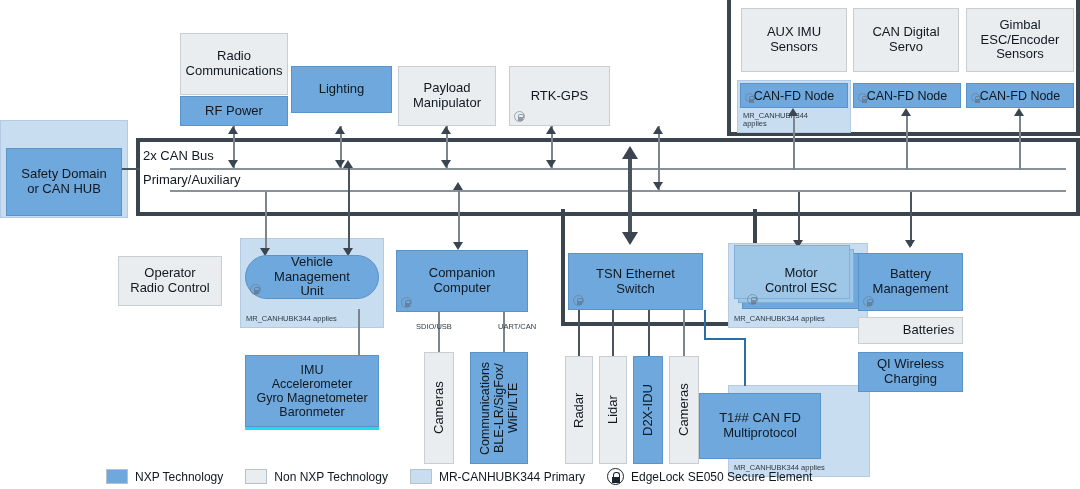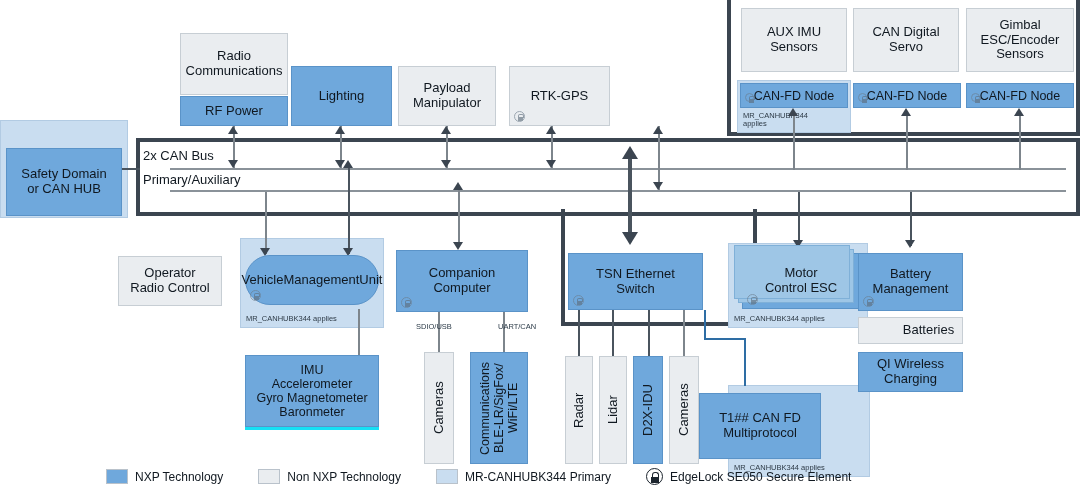--- a/index.html
+++ b/index.html
@@ -77,21 +77,21 @@
   .ar.big.up   { border-left-width: 8px; border-right-width: 8px; border-bottom-width: 13px; }
   .ar.big.down { border-left-width: 8px; border-right-width: 8px; border-top-width: 13px; }
 
   
   .bustxt { position: absolute; font-size: 13px; color: #101820; z-index: 6; white-space: nowrap; }
 
   
   .port { position: absolute; font-size: 7.5px; color: #2b3views; color:#2b3a47; white-space: nowrap; z-index: 6; }
 
   
-  #legend { position: absolute; left: 60px; top: 468px; display: flex; align-items: center; gap: 17px; z-index: 9; padding-left: 46px; }
+  #legend { position: absolute; left: 60px; top: 468px; display: flex; align-items: center; gap: 4px; z-index: 9; padding-left: 46px; }
   .lg { display: flex; align-items: center; margin-right: 18px; }
   .sw { width: 22px; height: 15px; margin-right: 7px; border: 1px solid #b9c2cb; }
   .sw.nxp { background: #6FA8DC; }
   .sw.nonxp { background: #EAEDF0; }
   .sw.mr { background: #C9DDF0; }
   .lgtxt { font-size: 12px; color: #101820; white-space: nowrap; }
   .lockbig { position: relative; width: 17px; height: 17px; border-radius: 50%; border: 1.4px solid #1c252e; margin-right: 7px; }
   .lockbig::before { content:""; position:absolute; left:4px; top:7.5px; width:8px; height:6px; background:#1c252e; }
   .lockbig::after { content:""; position:absolute; left:5.3px; top:3.4px; width:5px; height:5px; border:1.4px solid #1c252e; border-bottom:none; border-radius:3px 3px 0 0; }
 
@@ -122,21 +122,21 @@
   <div class="conn h" style="left:122px; top:168px; width:18px;"></div>
 
   <div class="blk nonxp" style="left:180px; top:33px; width:108px; height:62px; flex-direction:column;">
     <span>Radio</span>
     <span>Communications</span>
   </div>
   <div class="blk nxp" style="left:180px; top:96px; width:108px; height:30px;">
     <span>RF Power</span>
   </div>
 
-  <div class="blk nxp" style="left:291px; top:66px; width:101px; height:60px;">
+  <div class="blk nxp" style="left:291px; top:66px; width:101px; height:47px;">
     <span>Lighting</span>
   </div>
 
   <div class="blk nonxp" style="left:398px; top:66px; width:98px; height:60px; flex-direction:column;">
     <span>Payload</span>
     <span>Manipulator</span>
   </div>
 
   <div class="blk nonxp" style="left:501px; top:66px; width:101px; height:60px;margin-left:8px;">
     <span>RTK-GPS</span>
@@ -206,21 +206,21 @@
   <div class="ar up" style="left:1014px; top:108px;"></div>
 
   <div class="blk nonxp" style="left:118px; top:256px; width:104px; height:50px; flex-direction:column;">
     <span>Operator</span>
     <span>Radio Control</span>
   </div>
 
   <div class="wrap" style="left:240px; top:238px; width:144px; height:90px;">
     <div class="note">MR_CANHUBK344 applies</div>
   </div>
-  <div class="blk nxp" style="left:245px; top:255px; width:134px; height:50px; border-radius:25px;">
+  <div class="blk nxp" style="left:245px; top:255px; width:134px; height:44px; flex-direction:column;border-radius:25px;">
     <span>Vehicle</span>
     <span>Management</span>
     <span>Unit</span>
     <span class="se"></span>
   </div>
 
   <div class="conn v grey" style="left:265px; top:192px; height:62px;"></div>
   <div class="ar down" style="left:260px; top:248px;"></div>
   <div class="conn v" style="left:348px; top:168px; height:86px;"></div>
   <div class="ar down" style="left:343px; top:248px;"></div>

